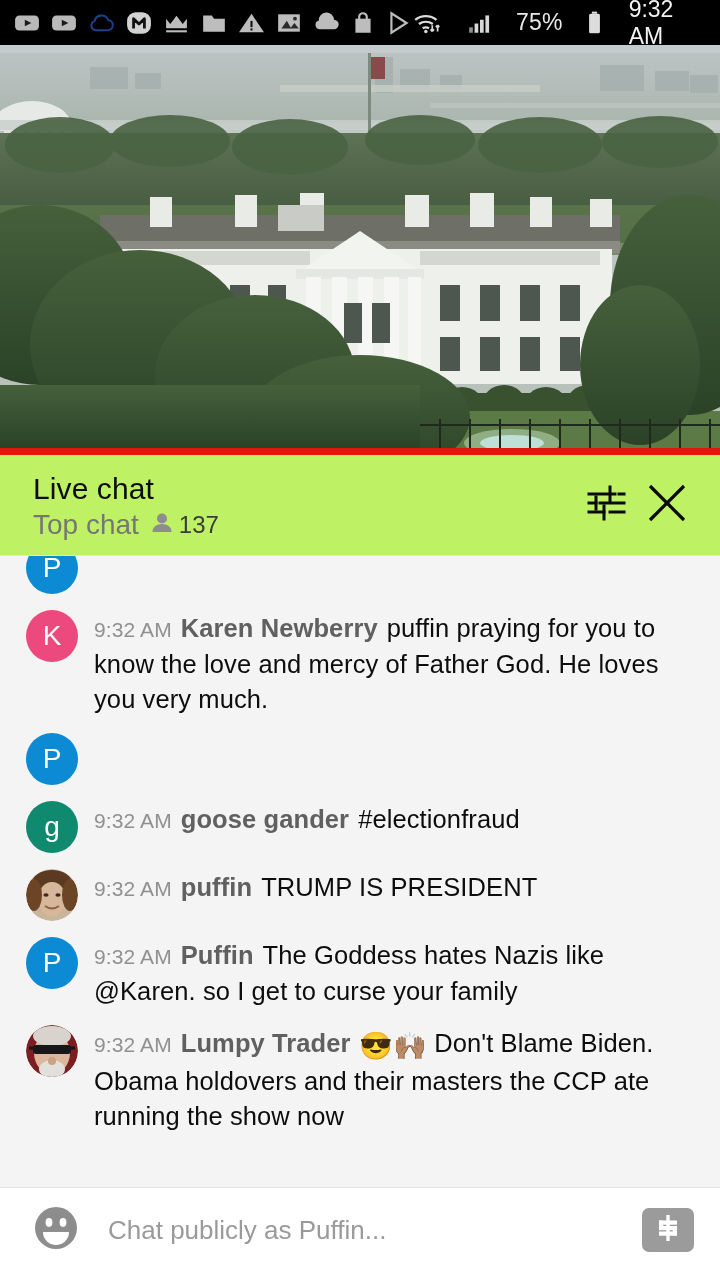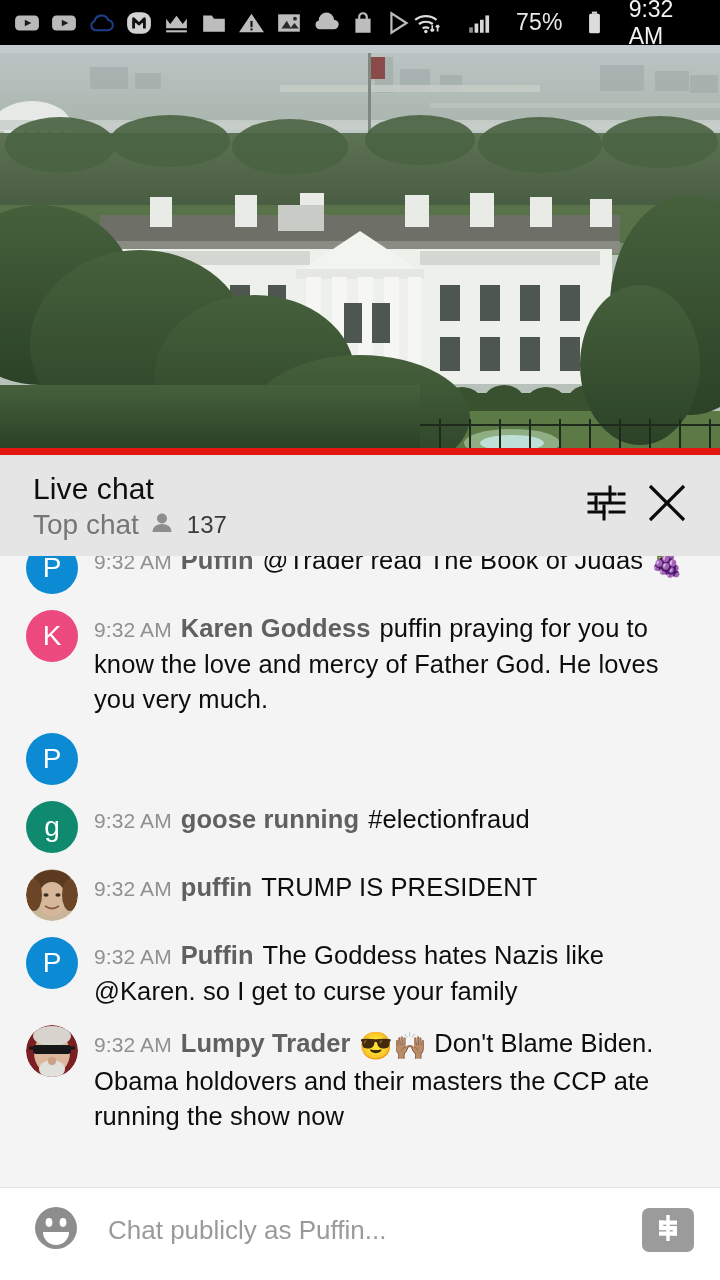--- a/index.html
+++ b/index.html
@@ -31,28 +31,28 @@
   .video svg{ display:block; width:720px; height:403px; }
   .progress{
     position:absolute; top:448px; left:0; width:720px; height:7px;
     background:#cc1a14;
   }
   .progress .played{ height:100%; width:100%; background:#e2160f; }
 
   
   .chat-header{
     position:absolute; top:455px; left:0; width:720px; height:100px;
-    background:#e5e5e5; display:flex; align-items:center;
+    background:#bef264; display:flex; align-items:center;
     padding:0 22px 0 33px;
   }
   .ch-titles{ flex:1; }
   .ch-title{ font-size:30px; color:#0d0d0d; font-weight:400; line-height:36px; letter-spacing:.1px;}
   .ch-sub{ display:flex; align-items:center; gap:12px; margin-top:3px; }
   .ch-sub-text{ font-size:28px; color:#767676; line-height:30px;}
-  .ch-viewers{ display:flex; align-items:center; gap:14px; }
+  .ch-viewers{ display:flex; align-items:center; gap:6px; }
   .ch-count{ font-size:24px; color:#3b3b3b; line-height:30px;}
   .ch-btn{ width:62px; height:62px; display:flex; align-items:center; justify-content:center; }
   .hdr-divider{
     position:absolute; top:555px; left:0; width:720px; height:3px;
     background:linear-gradient(to bottom, rgba(0,0,0,.13), rgba(0,0,0,0));
   }
 
   
   .msglist{
     position:absolute; top:556px; left:0; width:720px; height:631px;
@@ -404,32 +404,31 @@
           <line x1="40" y1="6" x2="6" y2="40" stroke="#0a0a0a" stroke-width="3.2"></line>
         </svg>
       </span>
     </div>
   </div>
   <div class="hdr-divider"></div>
 
   <div class="msglist" id="msglist">
       <div class="msg clipped">
         <div class="avatar" style="background: rgb(12, 138, 212);">P</div>
-        <div class="msg-body"><span class="ts">9:32 AM</span><span class="author">Puffin</span><span>@Trader read The Book of Judas </span><span class="emo"> 🍇</span></div>
       </div>
       <div class="msg">
         <div class="avatar" style="background: rgb(236, 74, 126);">K</div>
-        <div class="msg-body"><span class="ts">9:32 AM</span><span class="author">Karen Goddess</span><span>puffin praying for you to know the love and mercy of Father God. He loves you very much.</span></div>
+        <div class="msg-body"><span class="ts">9:32 AM</span><span class="author">Karen Newberry</span><span>puffin praying for you to know the love and mercy of Father God. He loves you very much.</span></div>
       </div>
       <div class="msg">
         <div class="avatar" style="background: rgb(12, 138, 212);">P</div>
       </div>
       <div class="msg">
         <div class="avatar" style="background: rgb(15, 138, 110);">g</div>
-        <div class="msg-body"><span class="ts">9:32 AM</span><span class="author">goose running</span><span>#electionfraud</span></div>
+        <div class="msg-body"><span class="ts">9:32 AM</span><span class="author">goose gander</span><span>#electionfraud</span></div>
       </div>
       <div class="msg">
         <div class="avatar">
           <svg viewBox="0 0 52 52">
             <defs>
               <clipPath id="c1">
                 <circle cx="26" cy="26" r="26"></circle>
               </clipPath>
             </defs>
             <g clip-path="url(#c1)">

